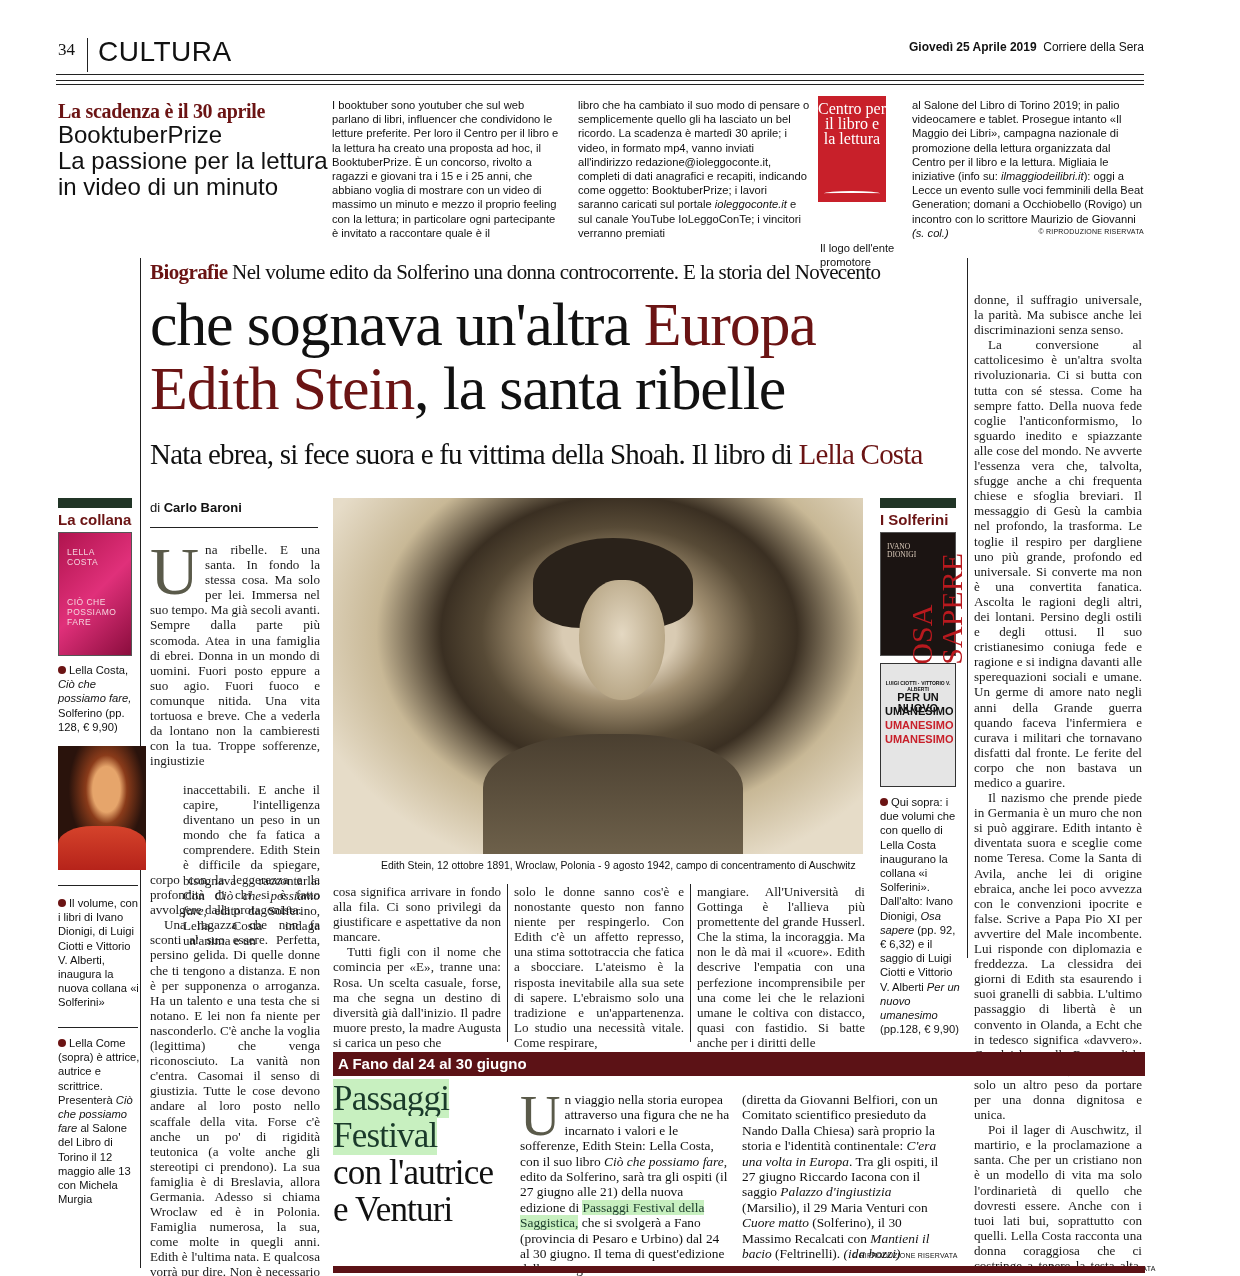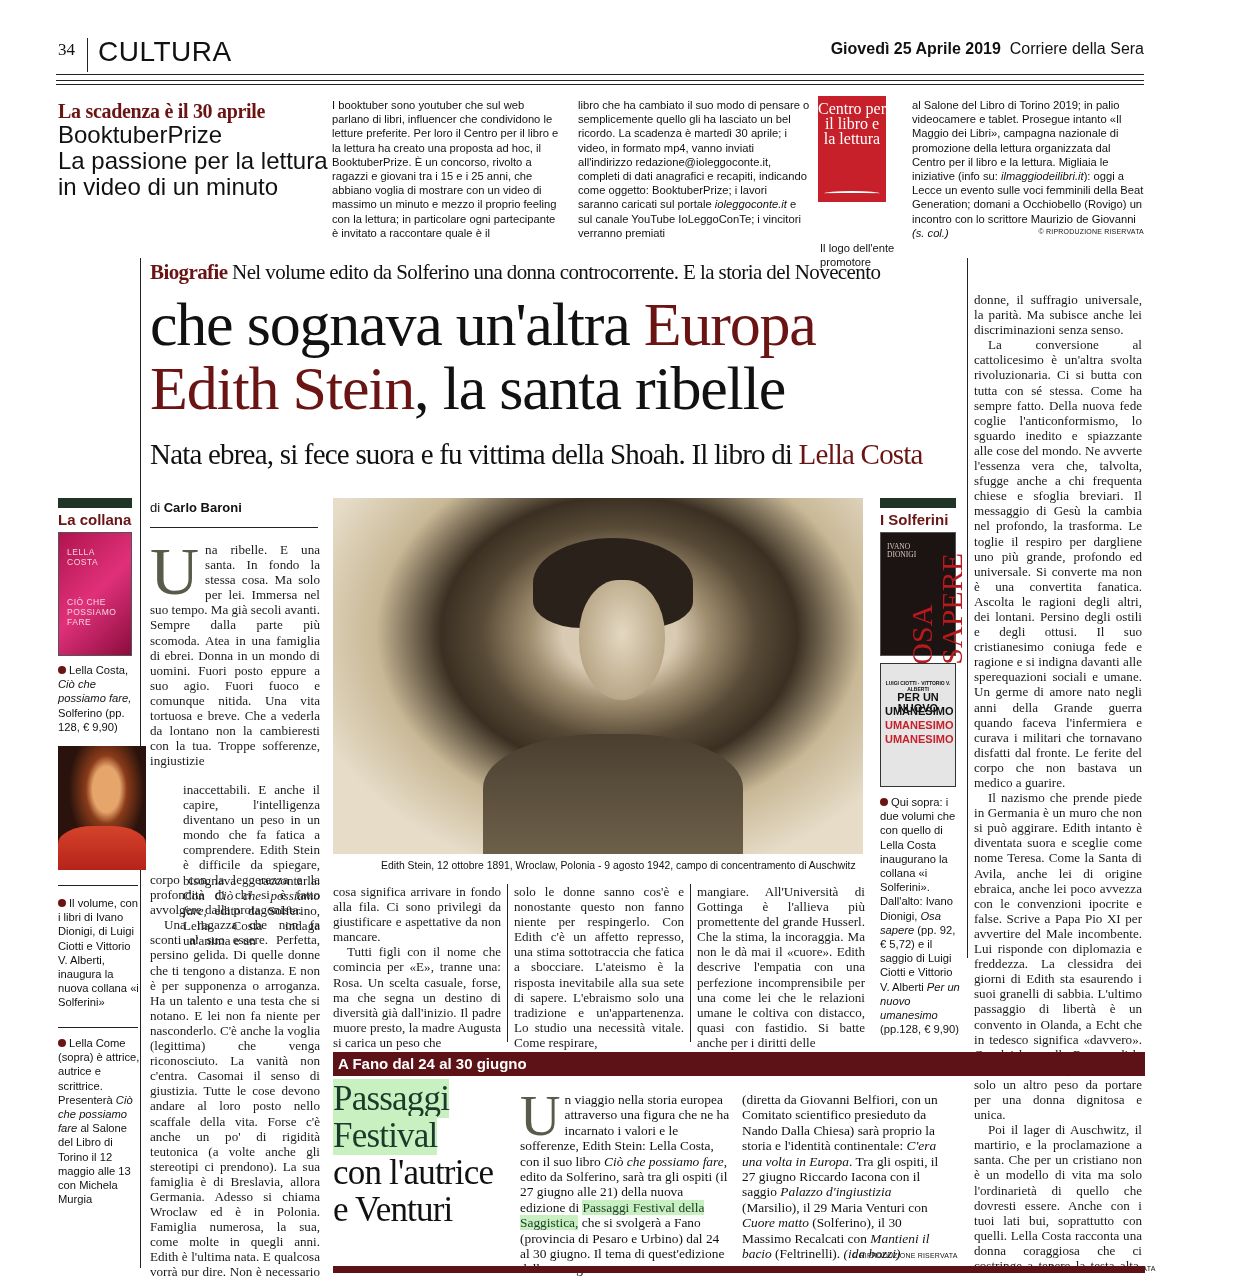--- a/index.html
+++ b/index.html
@@ -6,21 +6,21 @@
   html, body { width: 1240px; height: 1276px; background: #fff; overflow: hidden; }
   body { position: relative; font-family: "Liberation Serif", serif; color: #111; }
   .abs { position: absolute; }
   .serif { font-family: "Liberation Serif", serif; }
   .maroon { color: #6b1414; }
 
   
   .pg-num { left: 58px; top: 40px; font-size: 17px; font-family: "Liberation Serif", serif; }
   .pg-sep { left: 87px; top: 38px; width: 1px; height: 34px; background: #222; }
   .section { left: 98px; top: 36px; font-size: 28px; font-family: "Liberation Sans", sans-serif; letter-spacing: 0.5px; color: #111; }
-  .dateline { right: 96px; top: 40px; font-size: 16px; font-family: "Liberation Sans", sans-serif; }
+  .dateline { right: 96px; top: 40px; font-size: 12px; font-family: "Liberation Sans", sans-serif; }
   .dateline b { font-weight: bold; }
   .rule-top { left: 56px; top: 74px; width: 1088px; border-top: 1px solid #222; }
   .rule-top2 { left: 56px; top: 80px; width: 1088px; border-top: 1px solid #222; }
   .rule-top3 { left: 56px; top: 84px; width: 1088px; border-top: 1px solid #222; }
 
   
   .bt-kicker { left: 58px; top: 100px; font-size: 20px; font-weight: bold; color: #6b1414; letter-spacing: -0.3px; }
   .bt-title { left: 58px; top: 122px; font-size: 24px; line-height: 26px; font-family: "Liberation Sans", sans-serif; color: #111; width: 270px; }
   .bt-col { font-family: "Liberation Sans", sans-serif; font-size: 11.2px; line-height: 14.2px; color: #111; }
   .bt-col1 { left: 332px; top: 98px; width: 230px; }
@@ -197,21 +197,21 @@
   <div class="t" style="left:6px;top:10px;width:30px;">IVANO DIONIGI</div>
   <div class="big">OSA SAPERE</div>
 </div>
 <div class="abs book3">
   <div class="t" style="top:16px;font-size:5px;line-height:6px;">LUIGI CIOTTI · VITTORIO V. ALBERTI</div>
   <div class="t" style="top:28px;font-size:11px;">PER UN NUOVO</div>
   <div class="t" style="top:42px;font-size:11px;">UMANESIMO</div>
   <div class="t" style="top:56px;font-size:11px;color:#c8202a;">UMANESIMO</div>
   <div class="t" style="top:70px;font-size:11px;color:#c8202a;">UMANESIMO</div>
 </div>
-<div class="abs cap cap4"><span class="dot"></span><span>Qui sopra: i due volumi che con quello di Lella Costa inaugurano la collana «i Solferini». Dall'alto: Ivano Dionigi, </span><i>Osa sapere</i><span> (pp. 92, € 5,72) e il saggio di Luigi Ciotti e Vittorio V. Alberti </span><i>Per un nuovo umanesimo</i><span> (pp.128, € 9,90)</span></div>
+<div class="abs cap cap4"><span class="dot"></span><span>Qui sopra: i due volumi che con quello di Lella Costa inaugurano la collana «i Solferini». Dall'alto: Ivano Dionigi, </span><i>Osa sapere</i><span> (pp. 92, € 6,32) e il saggio di Luigi Ciotti e Vittorio V. Alberti </span><i>Per un nuovo umanesimo</i><span> (pp.128, € 9,90)</span></div>
 
 <div class="abs body col5">
   <p>donne, il suffragio universale, la parità. Ma subisce anche lei discriminazioni senza senso.</p>
   <p class="ind">La conversione al cattolicesimo è un'altra svolta rivoluzionaria. Ci si butta con tutta con sé stessa. Come ha sempre fatto. Della nuova fede coglie l'anticonformismo, lo sguardo inedito e spiazzante alle cose del mondo. Ne avverte l'essenza vera che, talvolta, sfugge anche a chi frequenta chiese e sfoglia breviari. Il messaggio di Gesù la cambia nel profondo, la trasforma. Le toglie il respiro per dargliene uno più grande, profondo ed universale. Si converte ma non è una convertita fanatica. Ascolta le ragioni degli altri, dei lontani. Persino degli ostili e degli ottusi. Il suo cristianesimo coniuga fede e ragione e si indigna davanti alle sperequazioni sociali e umane. Un germe di amore nato negli anni della Grande guerra quando faceva l'infermiera e curava i militari che tornavano disfatti dal fronte. Le ferite del corpo che non bastava un medico a guarire.</p>
   <p class="ind">Il nazismo che prende piede in Germania è un muro che non si può aggirare. Edith intanto è diventata suora e sceglie come nome Teresa. Come la Santa di Avila, anche lei di origine ebraica, anche lei poco avvezza con le convenzioni ipocrite e false. Scrive a Papa Pio XI per avvertire del Male incombente. Lui risponde con diplomazia e freddezza. La clessidra dei giorni di Edith sta esaurendo i suoi granelli di sabbia. L'ultimo passaggio di libertà è un convento in Olanda, a Echt che in tedesco significa «davvero». Con lei la sorella Rosa, a dirla male una zavorra, ma in realtà solo un altro peso da portare per una donna dignitosa e unica.</p>
   <p class="ind">Poi il lager di Auschwitz, il martirio, e la proclamazione a santa. Che per un cristiano non è un modello di vita ma solo l'ordinarietà di quello che dovresti essere. Anche con i tuoi lati bui, soprattutto con quelli. Lella Costa racconta una donna coraggiosa che ci costringe a tenere la testa alta. La patrona di un'Europa che lei, e non solo lei, aveva pensato diversa. Ci racconta Edith Stein. Una donna.</p>
 </div>
 <div class="abs main-copy">© RIPRODUZIONE RISERVATA</div>
 
 <div class="abs fano-bar">A Fano dal 24 al 30 giugno</div>

